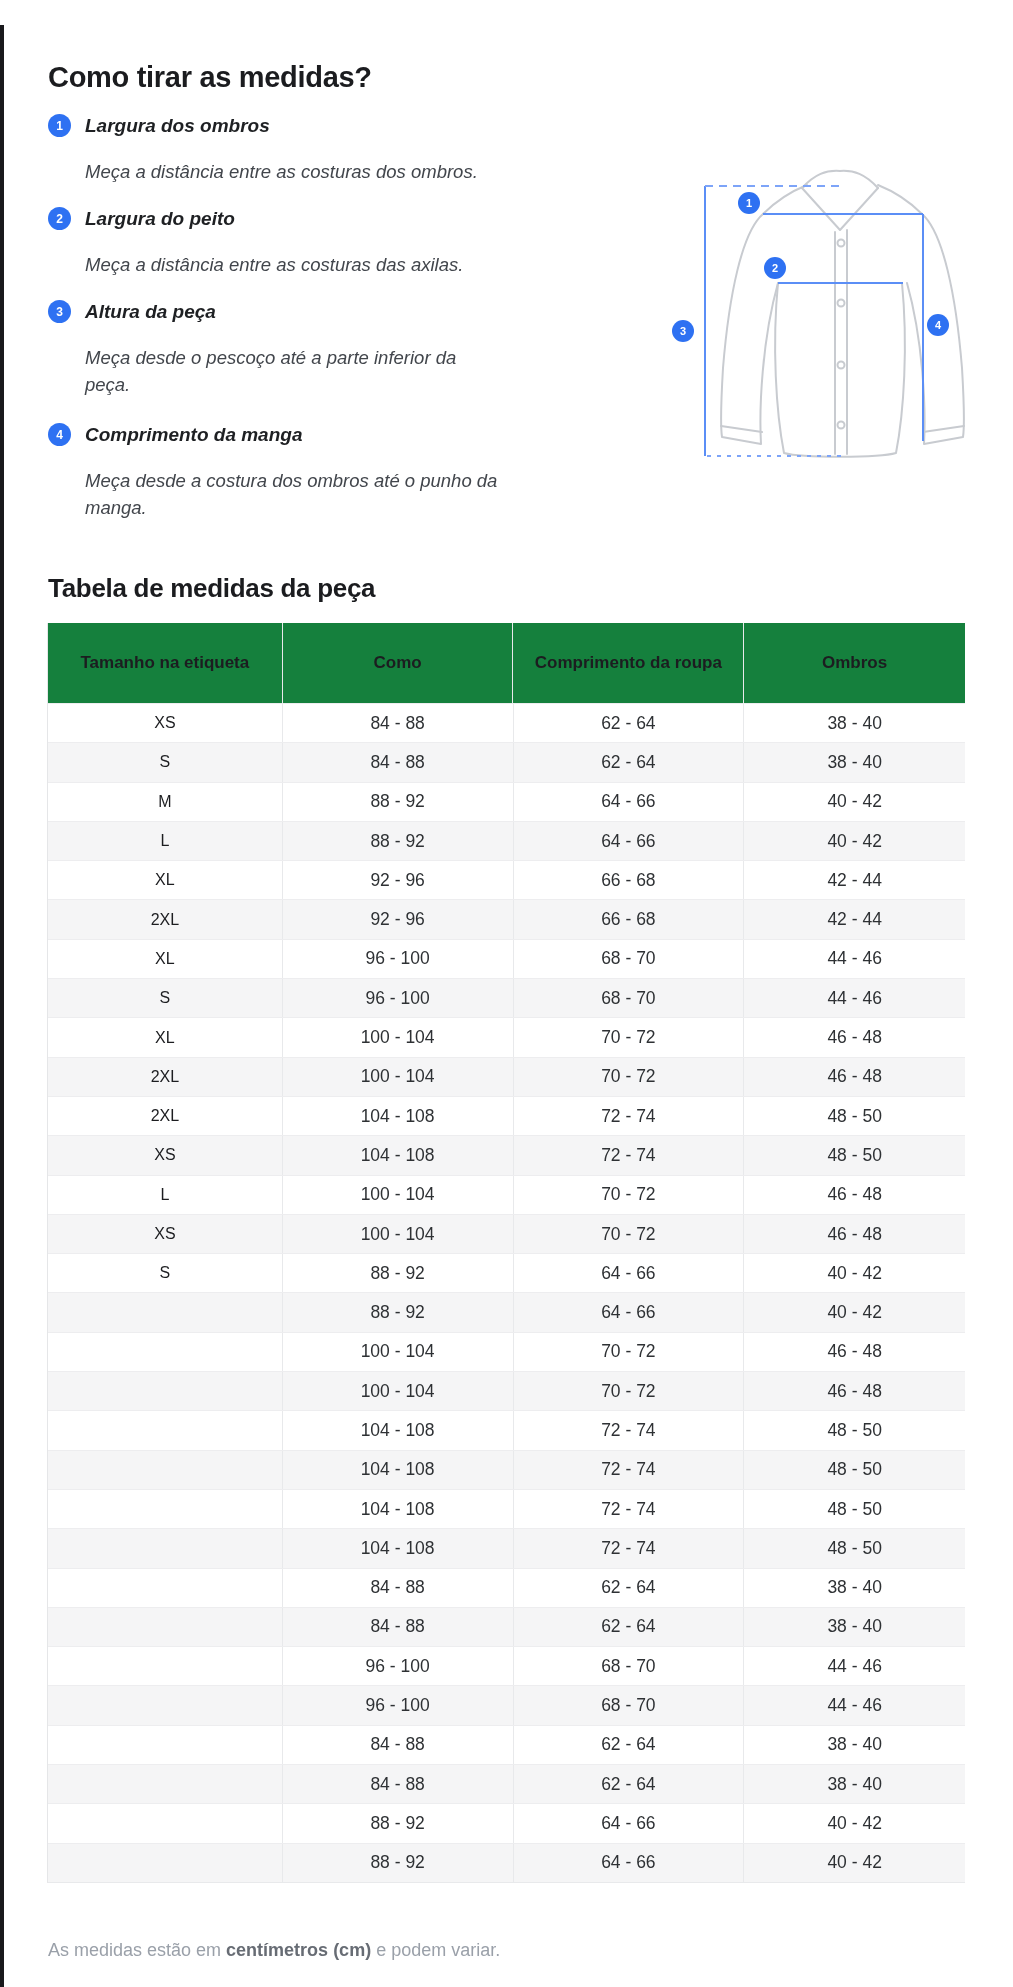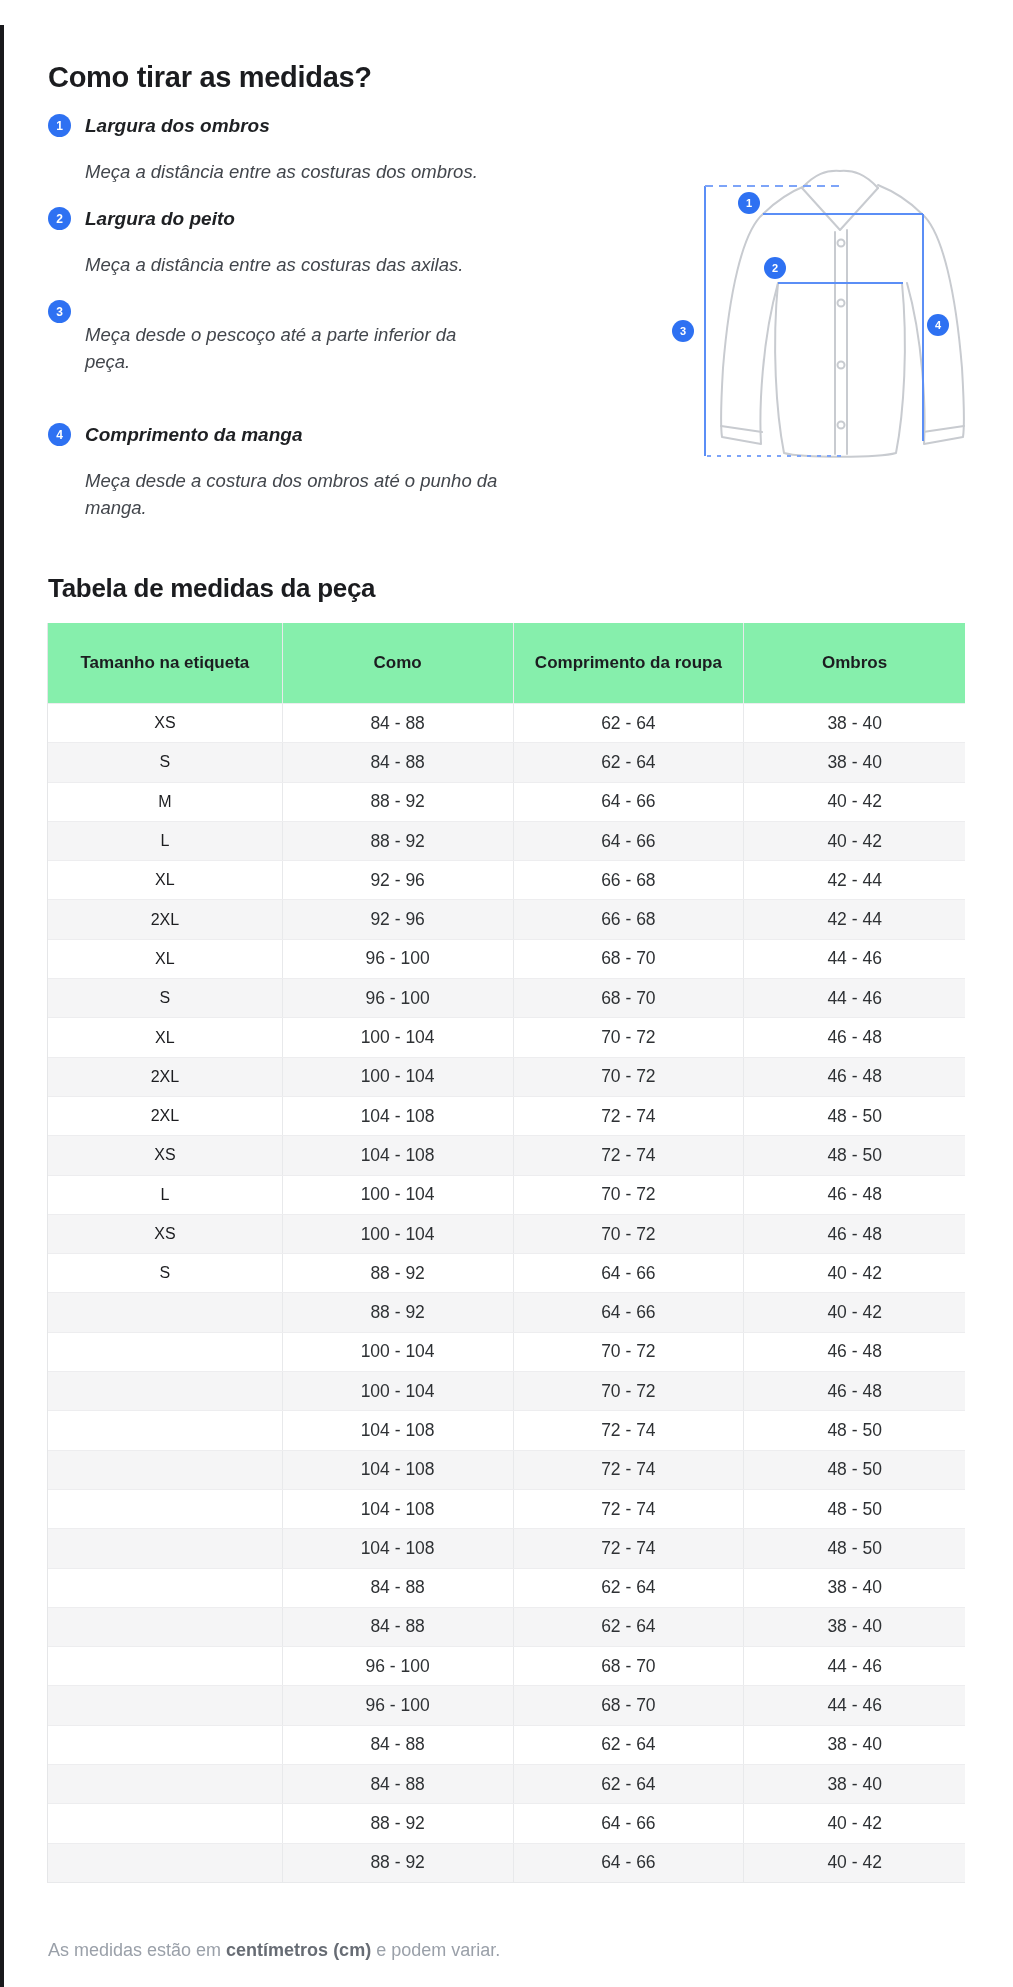--- a/index.html
+++ b/index.html
@@ -46,21 +46,21 @@
     font-size:26px; font-weight:700; letter-spacing:-0.3px; color:#1b1c1f;
   }
 
   
   .size-table {
     position:absolute; left:47px; top:623px; width:918px;
     border-left:1px solid #e5e6e8; border-bottom:1px solid #e8e9eb;
     box-sizing:border-box;
   }
   .t-row { display:flex; width:100%; box-sizing:border-box; }
-  .t-head { height:80px; background:#86efac; }
+  .t-head { height:80px; background:#15803d;justify-content:flex-end; }
   .t-body .t-row { height:39.3px; border-top:1px solid #ededef; background:#ffffff; }
   .t-body .t-row:nth-child(even) { background:#f5f5f6; }
   .t-cell {
     display:flex; align-items:center; justify-content:center;
     box-sizing:border-box; text-align:center;
   }
   .t-cell + .t-cell { border-left:1px solid #e8e9eb; }
   .c1 { width:234px; } .c2 { width:231px; } .c3 { width:231px; } .c4 { width:222px; }
   .t-head .t-cell { font-size:17px; font-weight:700; color:#1c1d20; }
   .t-body .c1 { font-size:16px; font-weight:400; color:#1c1d20; }
@@ -95,20 +95,21 @@
       <div class="step-desc">
         <div>Meça a distância entre as costuras das axilas.</div>
           <div></div>
       </div>
     </div>
   </div>
 
   <div class="step step-3">
     <div class="step-badge">3</div>
     <div class="step-body">
+      <div class="step-label">Altura da peça</div>
       <div class="step-desc">
         <div>Meça desde o pescoço até a parte inferior da</div>
           <div>peça.</div>
       </div>
     </div>
   </div>
 
   <div class="step step-4">
     <div class="step-badge">4</div>
     <div class="step-body">

